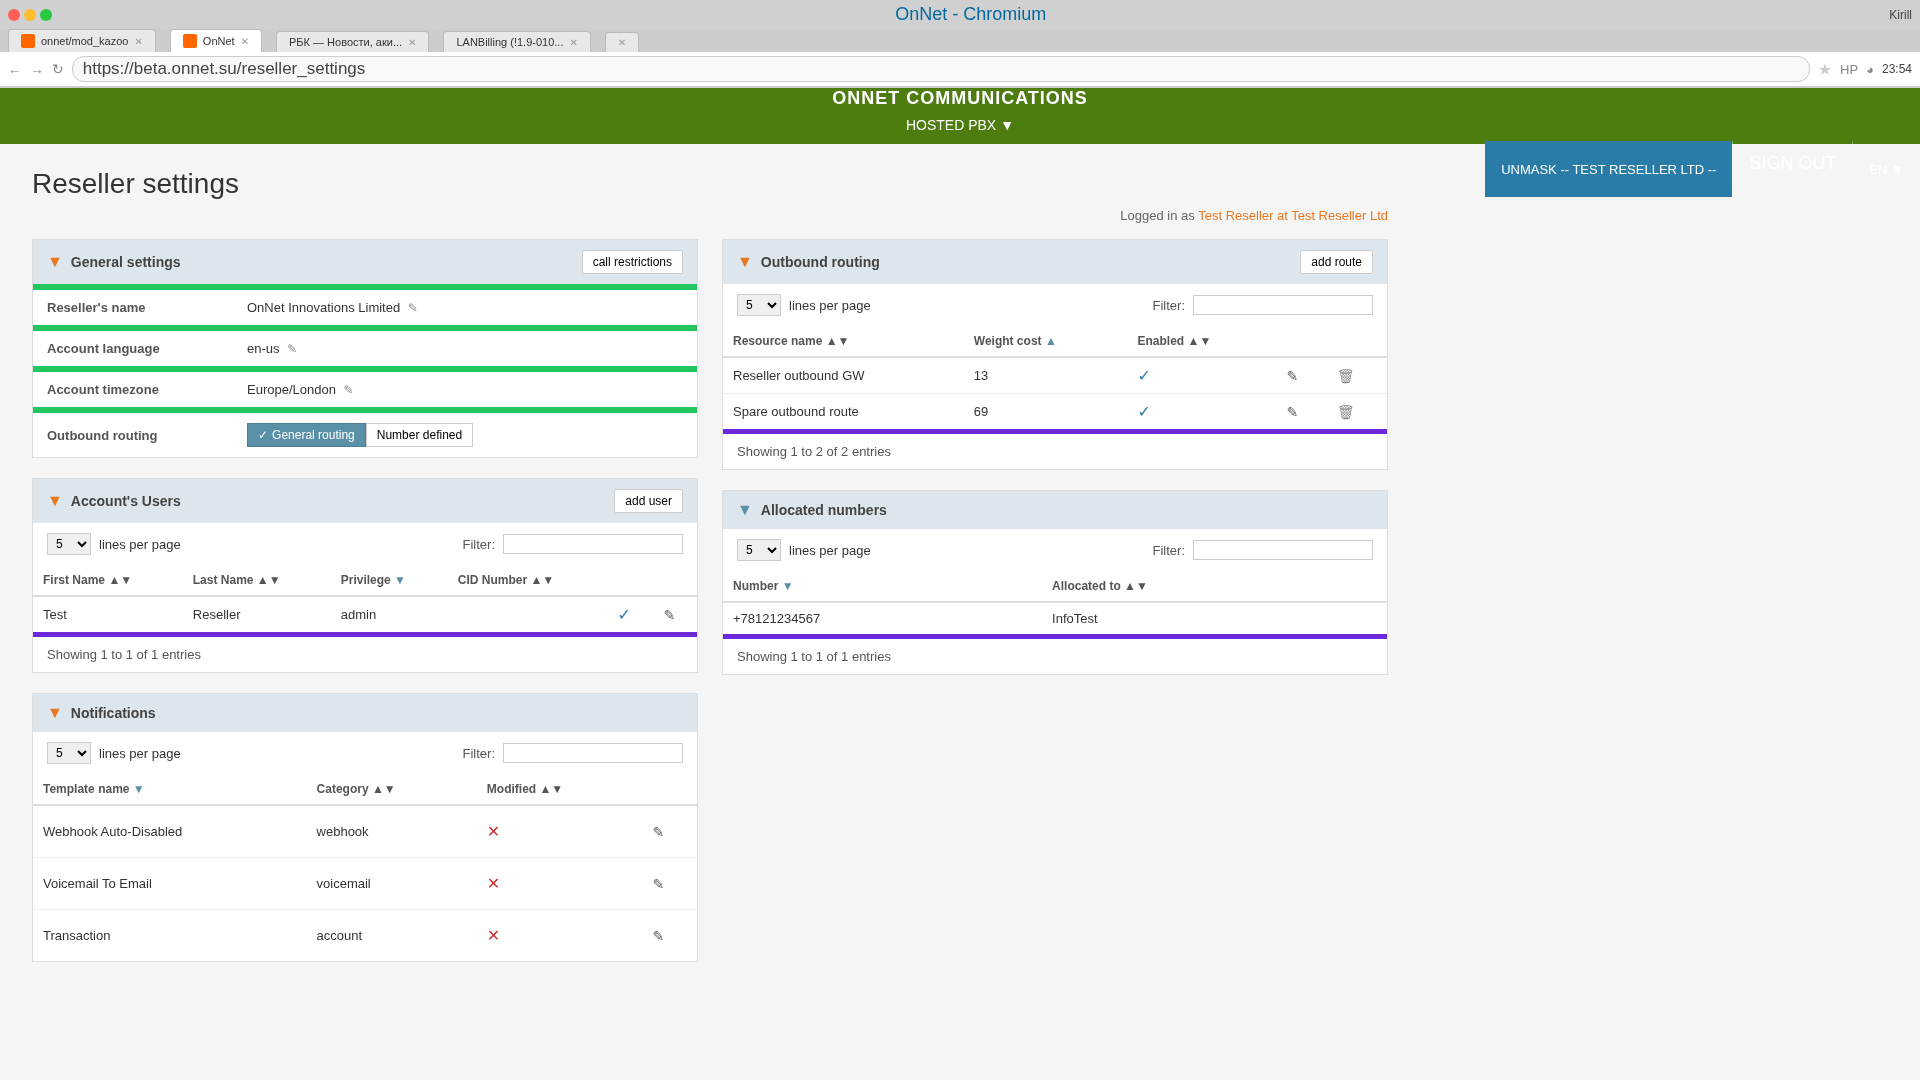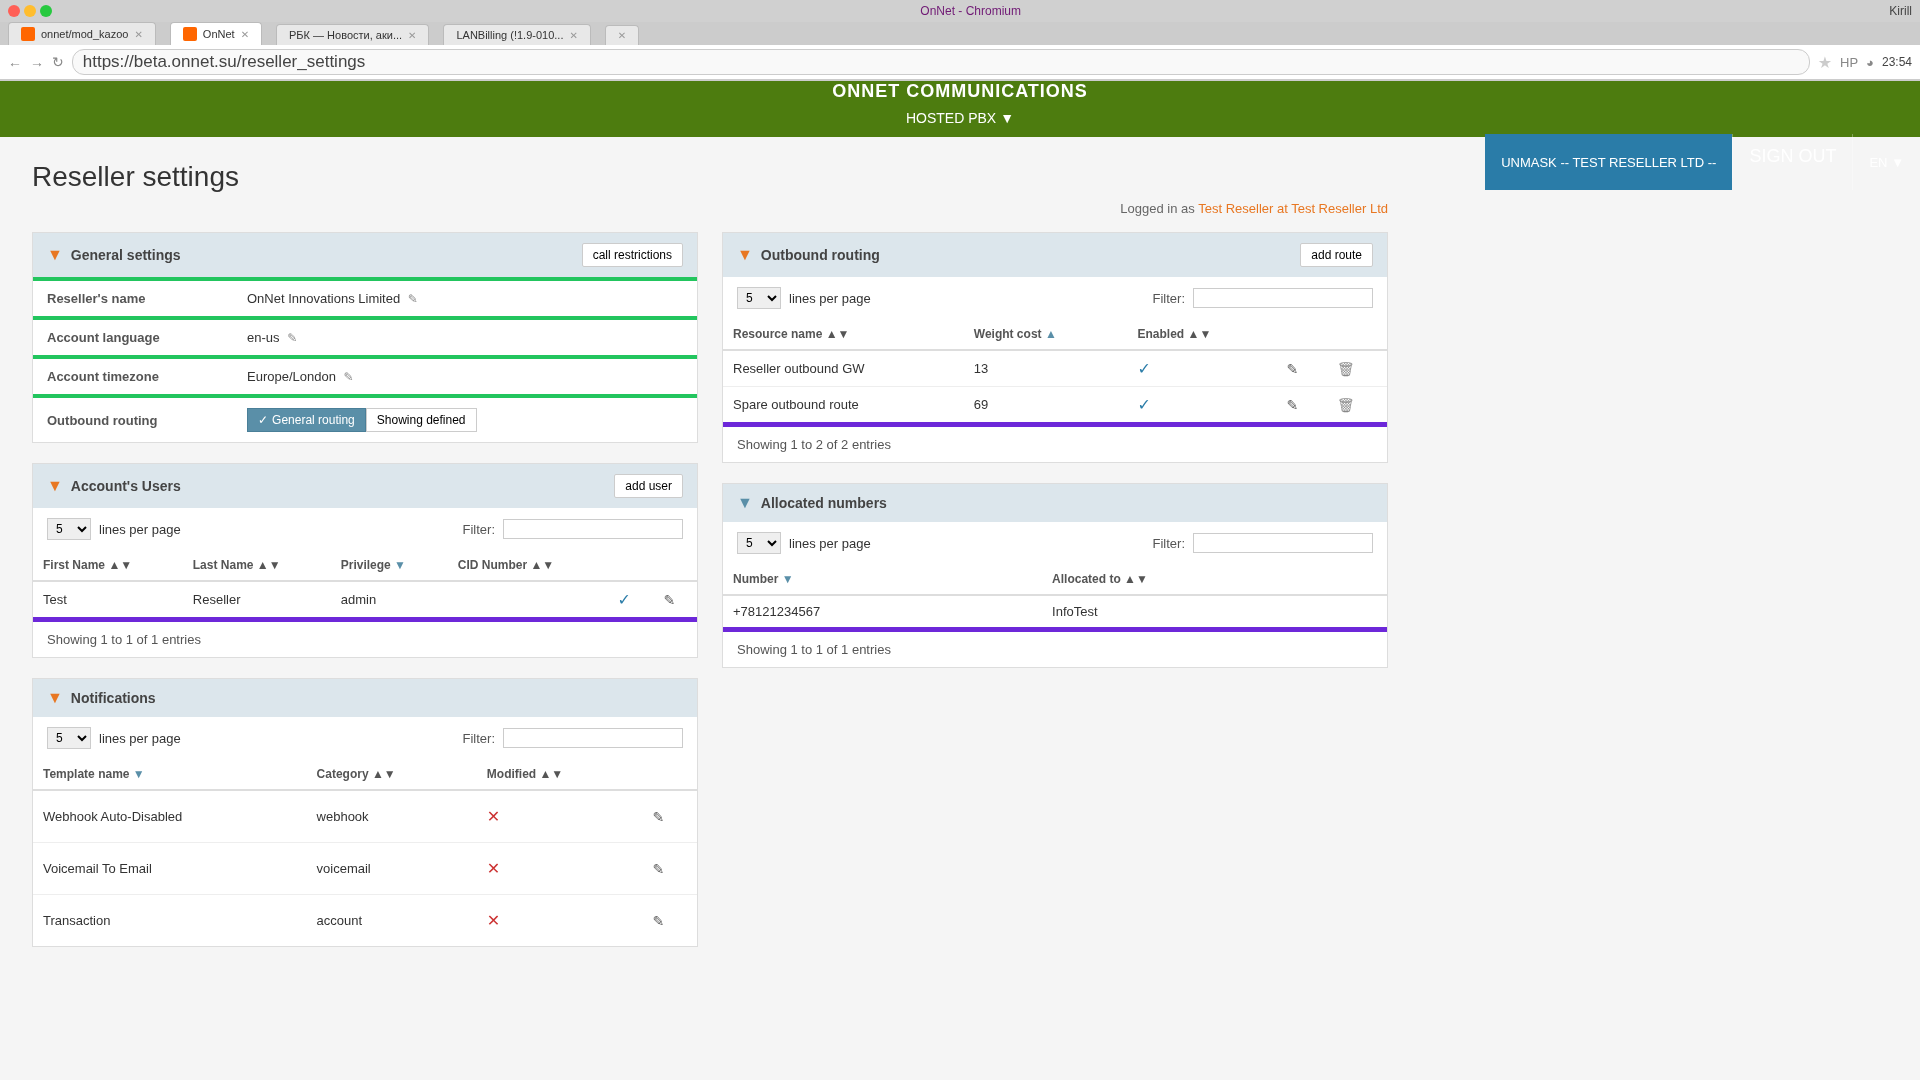--- a/index.html
+++ b/index.html
@@ -6,21 +6,21 @@
     body { font-family: Arial, sans-serif; font-size: 13px; background: #f5f5f5; color: #333; }
 
     
     .browser-chrome { background: #e8e8e8; border-bottom: 1px solid #ccc; }
     .browser-titlebar { background: #d0d0d0; padding: 4px 8px; display: flex; align-items: center; gap: 6px; font-size: 12px; }
     .browser-controls { display: flex; gap: 4px; }
     .browser-dot { width: 12px; height: 12px; border-radius: 50%; }
     .browser-dot.red { background: #ff5f56; }
     .browser-dot.yellow { background: #ffbd2e; }
     .browser-dot.green { background: #27c93f; }
-    .browser-title-text { flex: 1; text-align: center; font-size: 12px; color: #701a75; }
+    .browser-title-text { flex: 1; text-align: center; font-size: 18px; color: #0369a1; }
     .browser-tabs { display: flex; align-items: flex-end; background: #ccc; padding: 0 8px; gap: 14px; }
     .browser-tab { background: #e8e8e8; border: 1px solid #bbb; border-bottom: none; padding: 4px 12px; font-size: 11px; border-radius: 4px 4px 0 0; cursor: pointer; display: flex; align-items: center; gap: 6px; max-width: 180px; }
     .browser-tab.active { background: #fff; }
     .browser-tab-close { color: #999; font-size: 10px; }
     .browser-addressbar { background: #fff; padding: 4px 8px; display: flex; align-items: center; gap: 8px; border-bottom: 1px solid #ccc; }
     .browser-nav-btn { background: none; border: none; cursor: pointer; color: #888; font-size: 14px; }
     .browser-url { flex: 1; border: 1px solid #ccc; border-radius: 12px; padding: 2px 10px; font-size: 17px; color: #444; background: #f9f9f9; }
 
     
     .app-header { background: #4d7c0f; display: flex; align-items: center; height: 56px; flex-direction: column; }
@@ -45,21 +45,21 @@
 
     
     .section-card { background: white; border: 1px solid #ddd; margin-bottom: 20px; }
     .section-header { background: #dce6ec; padding: 10px 14px; display: flex; align-items: center; justify-content: space-between; }
     .section-header-left { display: flex; align-items: center; gap: 8px; font-size: 14px; font-weight: bold; color: #444; }
     .section-icon { color: #e87722; font-size: 16px; }
     .section-icon-blue { color: #5a8fa8; font-size: 16px; }
 
     
     .settings-table { width: 100%; border-collapse: collapse; }
-    .settings-table td { padding: 10px 14px; border-top: 4px solid #22c55e; vertical-align: middle; }
+    .settings-table td { padding: 10px 14px; border-top: 6px solid #22c55e; vertical-align: middle; }
     .settings-table td:first-child { font-weight: bold; color: #555; width: 200px; }
     .settings-table td:last-child { color: #333; }
 
     
     .btn { border: 1px solid #ccc; background: white; padding: 4px 10px; cursor: pointer; font-size: 12px; border-radius: 2px; }
     .btn-routing-active { background: #5a8fa8; color: white; border: 1px solid #4a7f98; padding: 4px 10px; font-size: 12px; cursor: pointer; display: flex; align-items: center; gap: 4px; }
     .btn-routing-inactive { background: white; border: 1px solid #ccc; padding: 4px 10px; font-size: 12px; cursor: pointer; }
 
     
     .routing-selector { display: flex; }
@@ -202,21 +202,21 @@
               </td>
             </tr>
             <tr>
               <td>Outbound routing</td>
               <td>
                 <div class="routing-selector">
                   <button class="btn-routing-active">
                     <span>✓</span>
                     <span>General routing</span>
                   </button>
-                  <button class="btn-routing-inactive">Showing defined</button>
+                  <button class="btn-routing-inactive">Number defined</button>
                 </div>
               </td>
             </tr>
           </tbody>
             </table>
         </div>
       </div>
 
       <div class="section-card">
         <div class="section-header">

